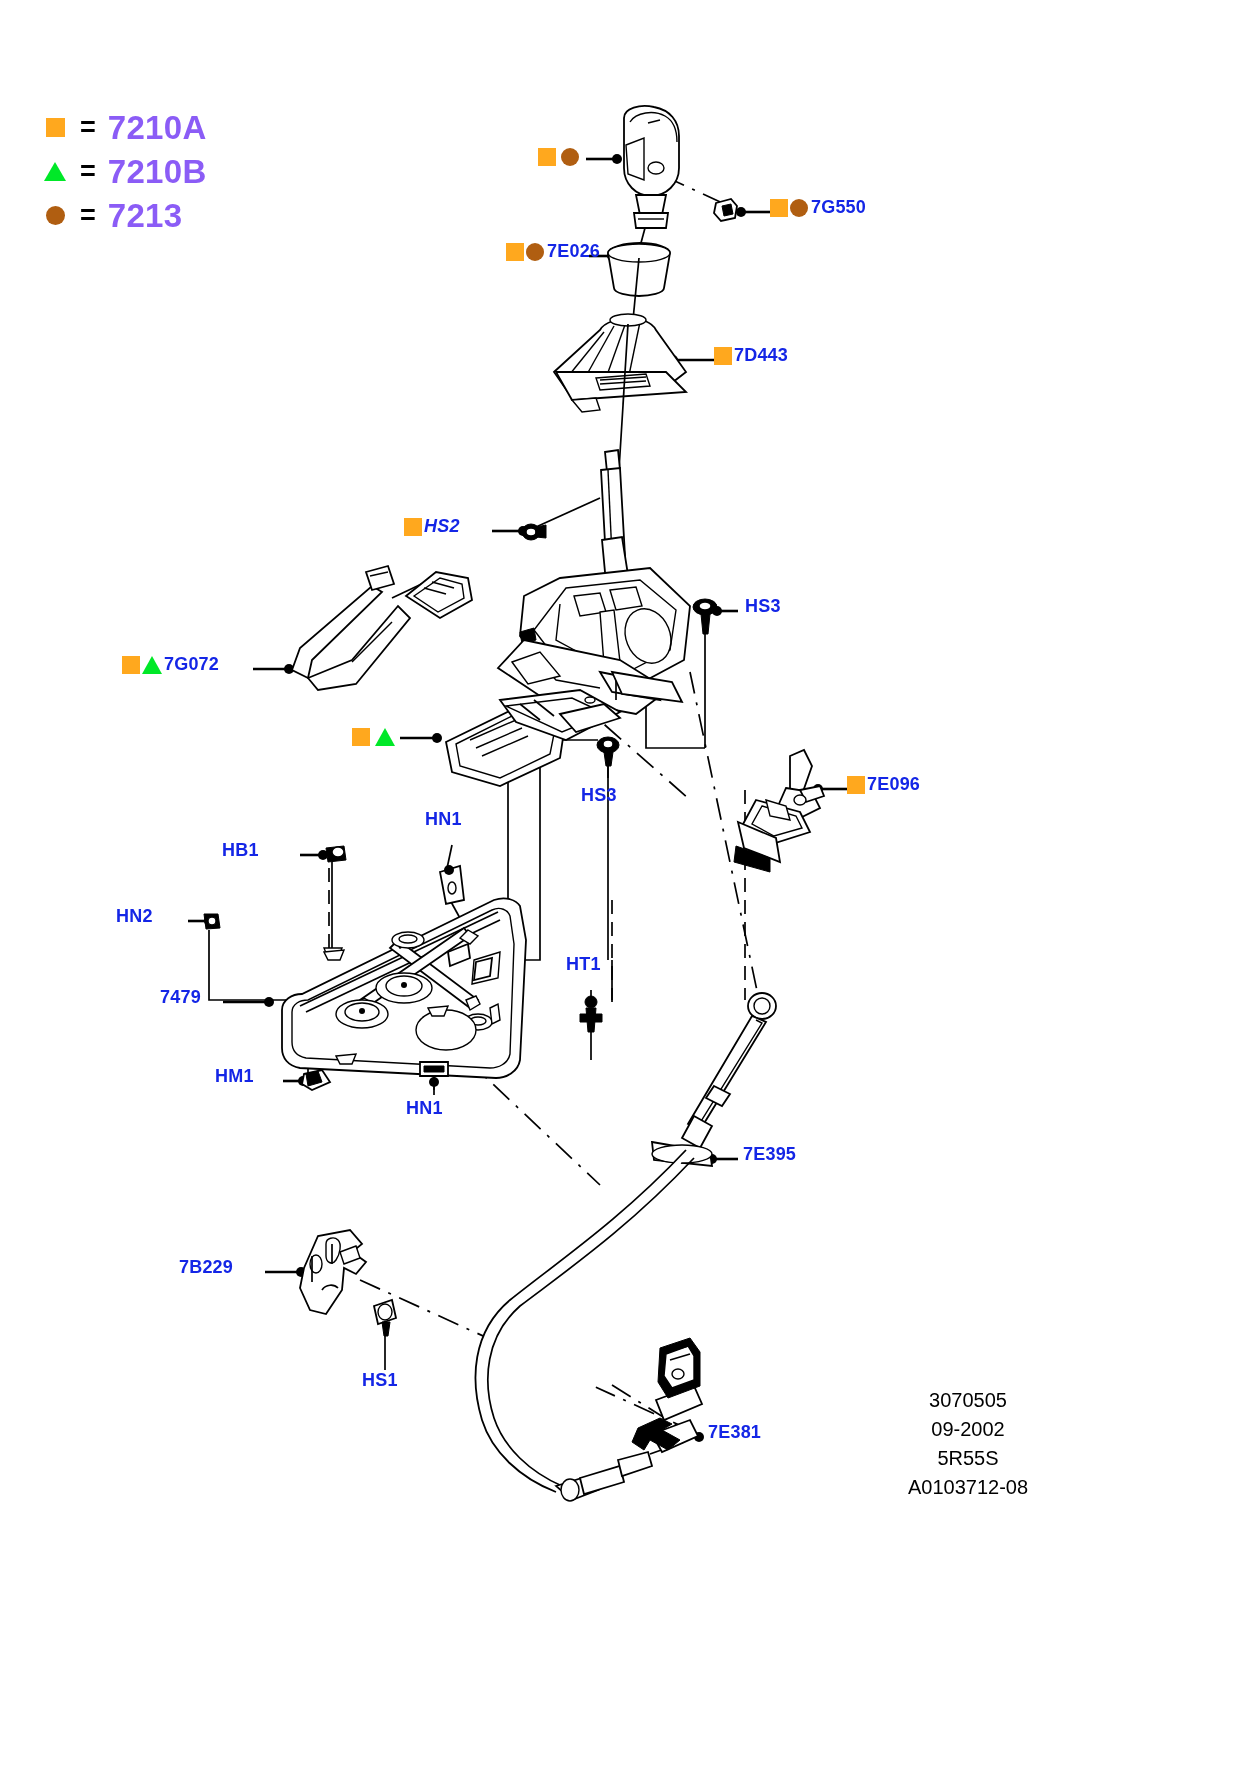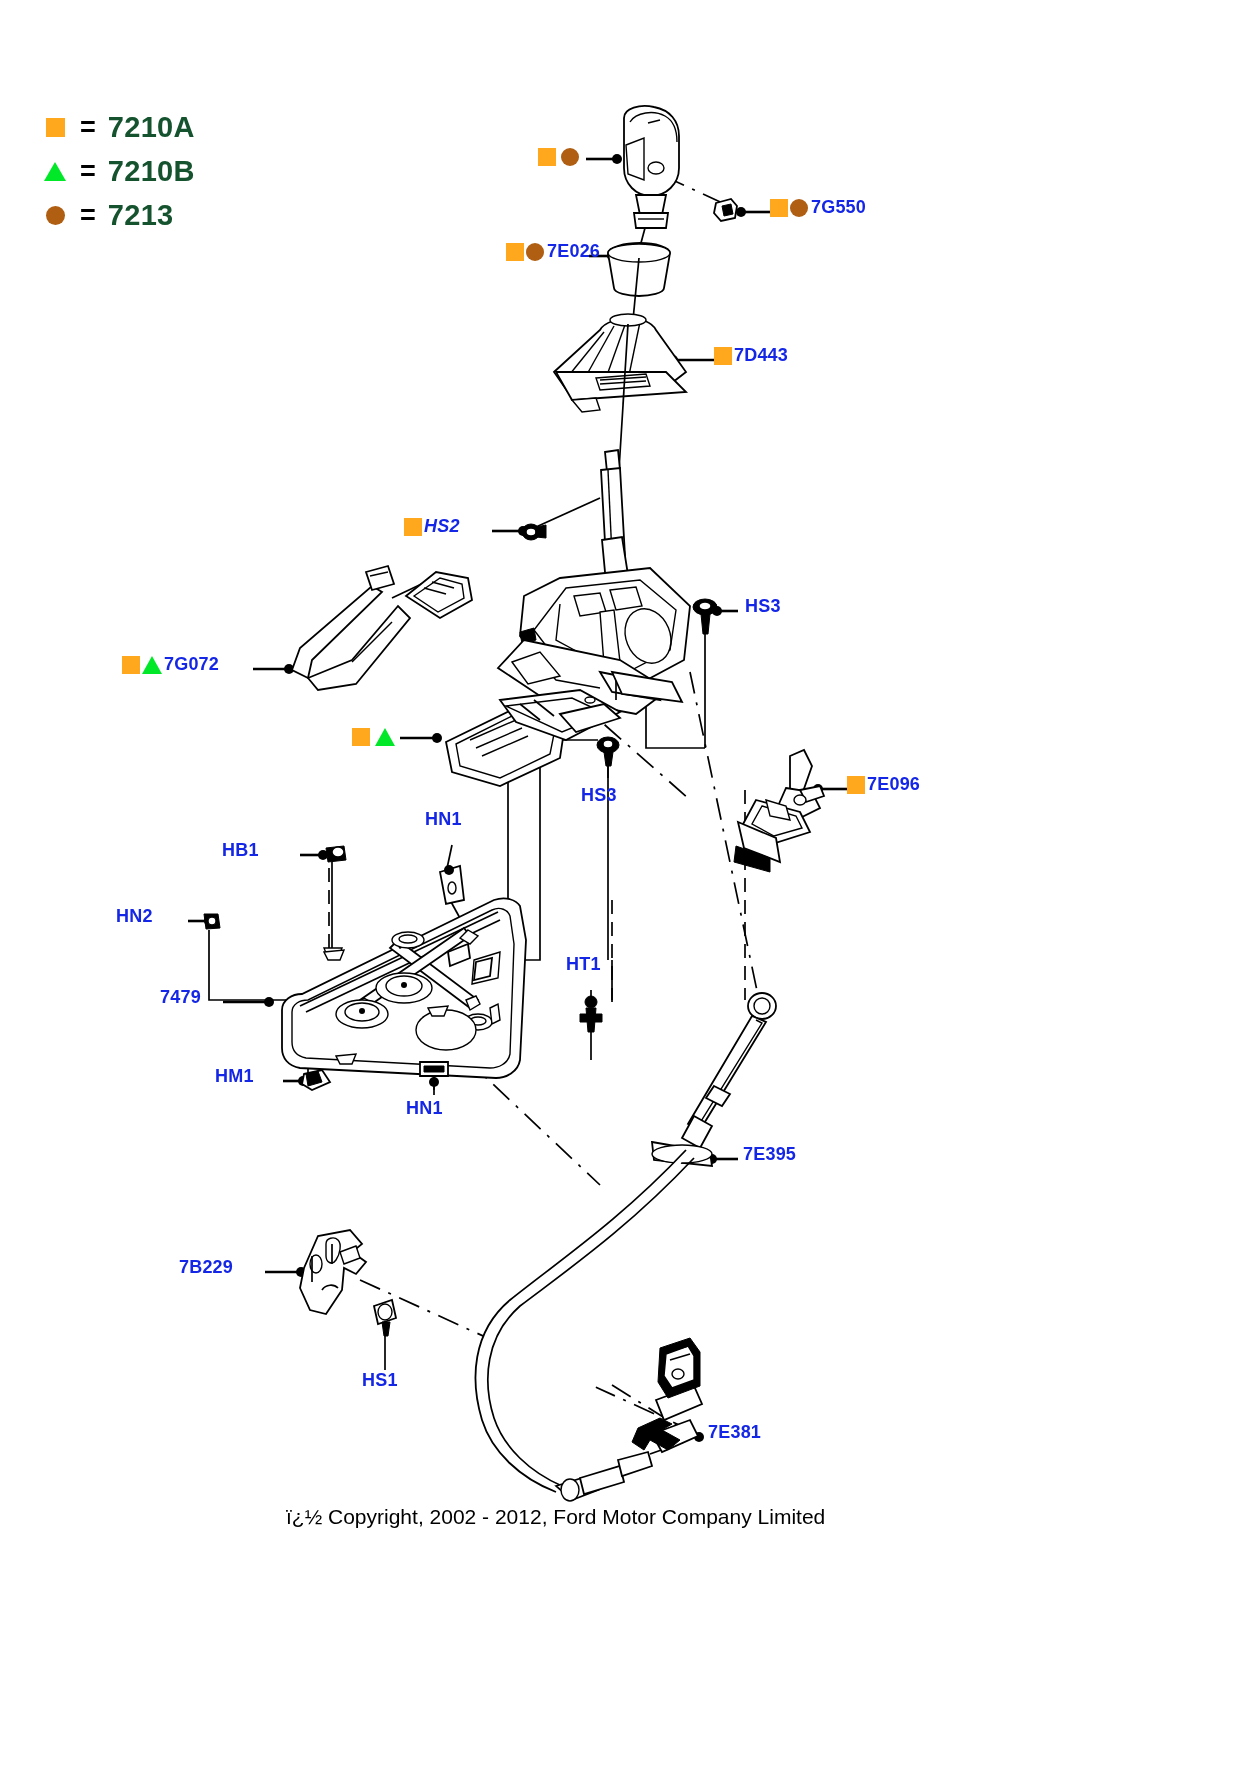--- a/index.html
+++ b/index.html
@@ -11,21 +11,21 @@
 
   
   .legend{position:absolute;left:40px;top:105px;}
   .legend-row{display:flex;align-items:center;height:44px;}
   .lg-mark{width:30px;display:flex;justify-content:center;align-items:center;}
   .sq{width:19px;height:19px;background:#FFA81E;display:block;}
   .tri{width:0;height:0;border-left:11px solid transparent;border-right:11px solid transparent;
        border-bottom:19px solid #00E828;display:block;}
   .ci{width:19px;height:19px;border-radius:50%;background:#B05E11;display:block;}
   .lg-eq{font-size:27px;font-weight:bold;color:#000;margin:0 12px 0 10px;line-height:1;}
-  .lg-txt{font-size:29px;font-weight:bold;color:#14532d;letter-spacing:.3px;line-height:1;}
+  .lg-txt{font-size:33px;font-weight:bold;color:#8b5cf6;letter-spacing:.3px;line-height:1;}
 
   
   .lbl{position:absolute;font-size:18px;font-weight:bold;color:#1426E6;
        white-space:nowrap;line-height:1;letter-spacing:.2px;}
 
   .mk{display:inline-block;vertical-align:middle;}
   .mk.sq{width:18px;height:18px;background:#FFA81E;margin-right:2px;}
   .mk.tri{width:0;height:0;background:none;border-left:10px solid transparent;
           border-right:10px solid transparent;border-bottom:18px solid #00E828;margin-right:2px;}
   .mk.ci{width:18px;height:18px;border-radius:50%;background:#B05E11;margin-right:3px;}
@@ -498,16 +498,21 @@
   </div>
 
   <div class="lbl" style="left:362px;top:1371px;">
     <span>HS1</span>
   </div>
 
   <div class="lbl" style="left:708px;top:1423px;">
     <span>7E381</span>
   </div>
 
-  <div class="copyright">ï¿½ Copyright, 2002 - 2012, Ford Motor Company Limited</div>
-
+
+  <div class="codeblock">
+    <div>3070505</div>
+    <div>09-2002</div>
+    <div>5R55S</div>
+    <div>A0103712-08</div>
+  </div>
 
 </div>
 
 </body></html>

